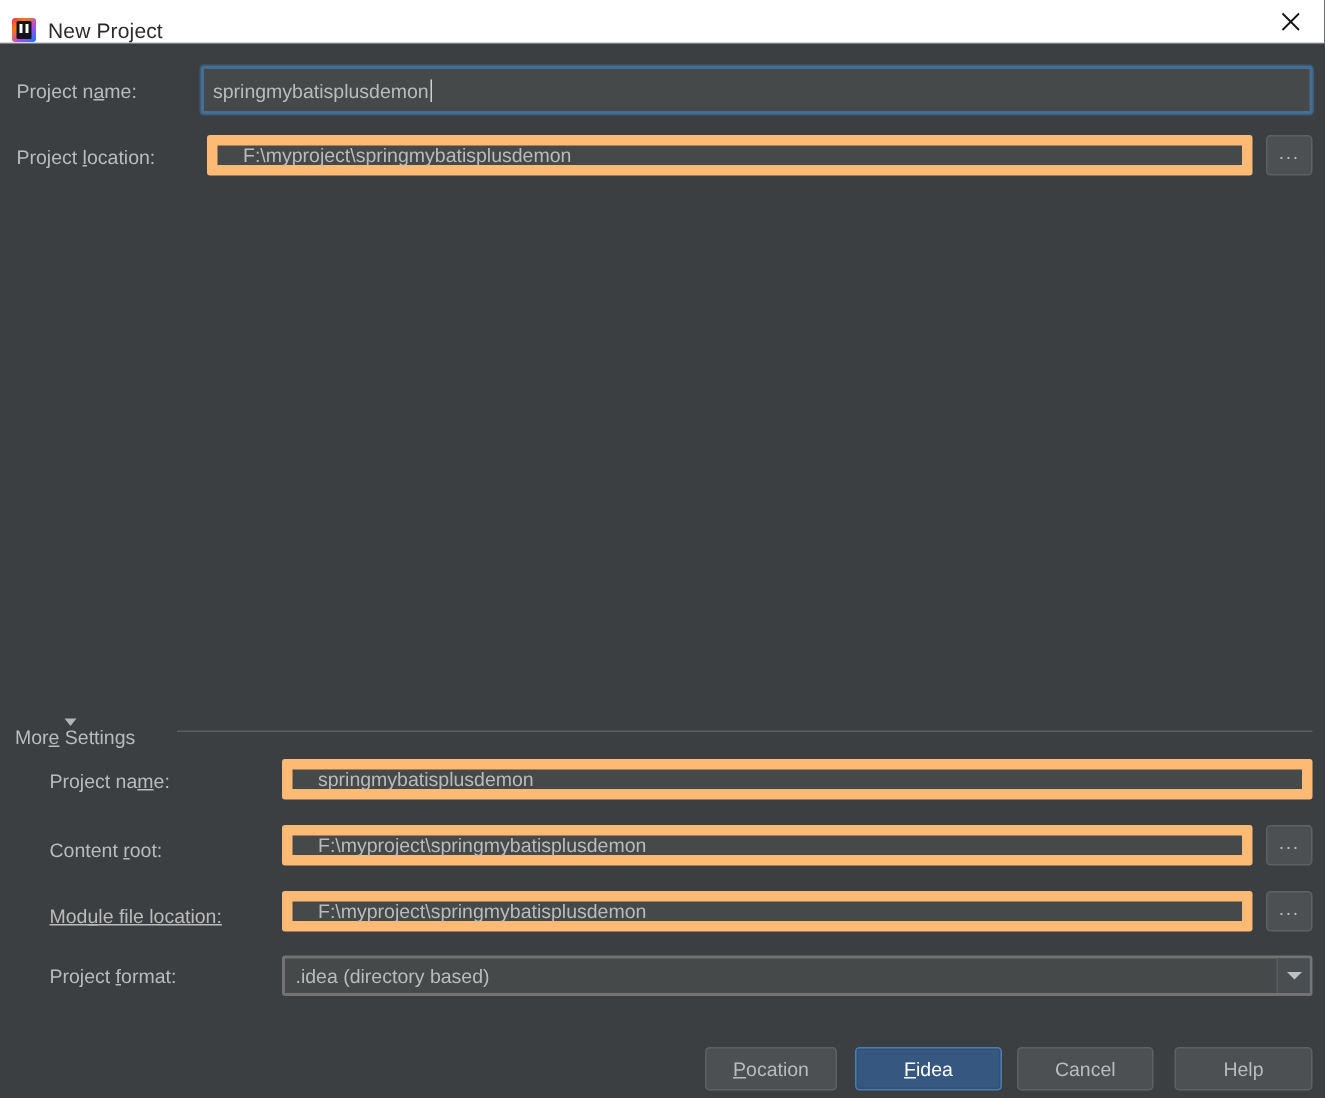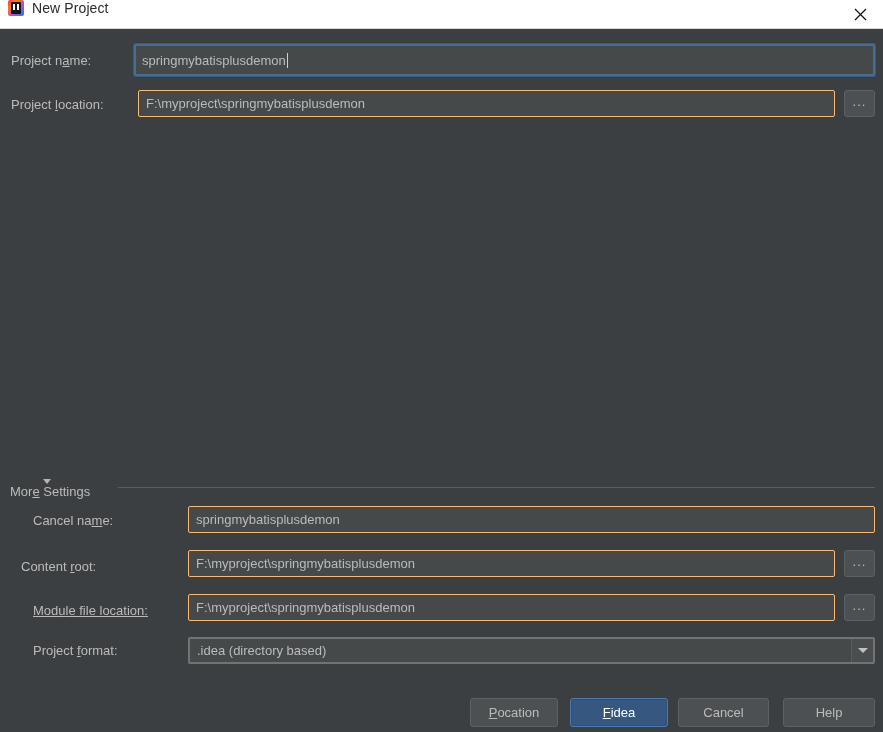--- a/index.html
+++ b/index.html
@@ -20,21 +20,21 @@
 
   
   .titlebar {
     position: absolute;
     left: 0; top: 0;
     width: 883px;
     height: 29px;
     background: #ffffff;
     border-bottom: 1px solid #d6d6d6;
     display: flex;
-    align-items: flex-start;
+    align-items: flex-end;
     box-sizing: border-box;
   }
   .app-icon {
     width: 16px; height: 16px;
     margin-left: 8px;
     margin-right: 8px;
     flex: 0 0 auto;
     position: relative;
     border-radius: 2px;
     overflow: hidden;
@@ -91,26 +91,26 @@
     color: #bbbbbb;
     font-size: 13px;
     white-space: nowrap;
   }
   .lbl u { text-decoration: underline; }
 
   .field {
     position: absolute;
     box-sizing: border-box;
     background: #45494a;
-    border: 1px solid #fdba74;
+    border: 7px solid #fdba74;
     border-radius: 2px;
     color: #bbbbbb;
     font-family: "Liberation Sans", sans-serif;
     font-size: 13px;
-    padding: 0 7px;
+    padding: 0 17px;
     display: flex;
     align-items: center;
     outline: none;
   }
   .field.focused {
     background: #45494a;
     border: 2px solid #466d94;
     box-shadow: 0 0 0 1px #3c5a7a;
     padding: 0 6px;
   }
@@ -263,26 +263,26 @@
   <div class="browse-btn" style="left:844px; top:61px; width:31px; height:27px;">
     <span>...</span>
   </div>
 
   <div class="more-settings">
     <span class="tri"></span>
     <span class="more-settings-label"><span>Mor</span><u>e</u><span> Settings</span></span>
   </div>
   <div class="separator"></div>
 
-  <div class="lbl" style="left:33px; top:484px;"><span>Cancel na</span><u>m</u><span>e:</span></div>
+  <div class="lbl" style="left:33px; top:484px;"><span>Project na</span><u>m</u><span>e:</span></div>
   <div class="field" style="left:188px; top:477px; width:687px; height:27px;">
     <span>springmybatisplusdemon</span>
   </div>
 
-  <div class="lbl" style="left:21px; top:530px;"><span>Content </span><u>r</u><span>oot:</span></div>
+  <div class="lbl" style="left:33px; top:530px;"><span>Content </span><u>r</u><span>oot:</span></div>
   <div class="field" style="left:188px; top:521px; width:647px; height:27px;">
     <span>F:\myproject\springmybatisplusdemon</span>
   </div>
   <div class="browse-btn" style="left:844px; top:521px; width:31px; height:27px;">
     <span>...</span>
   </div>
 
   <div class="lbl" style="left:33px; top:574px;text-decoration:underline;"><span>Mod</span><u>u</u><span>le file location:</span></div>
   <div class="field" style="left:188px; top:565px; width:647px; height:27px;">
     <span>F:\myproject\springmybatisplusdemon</span>

